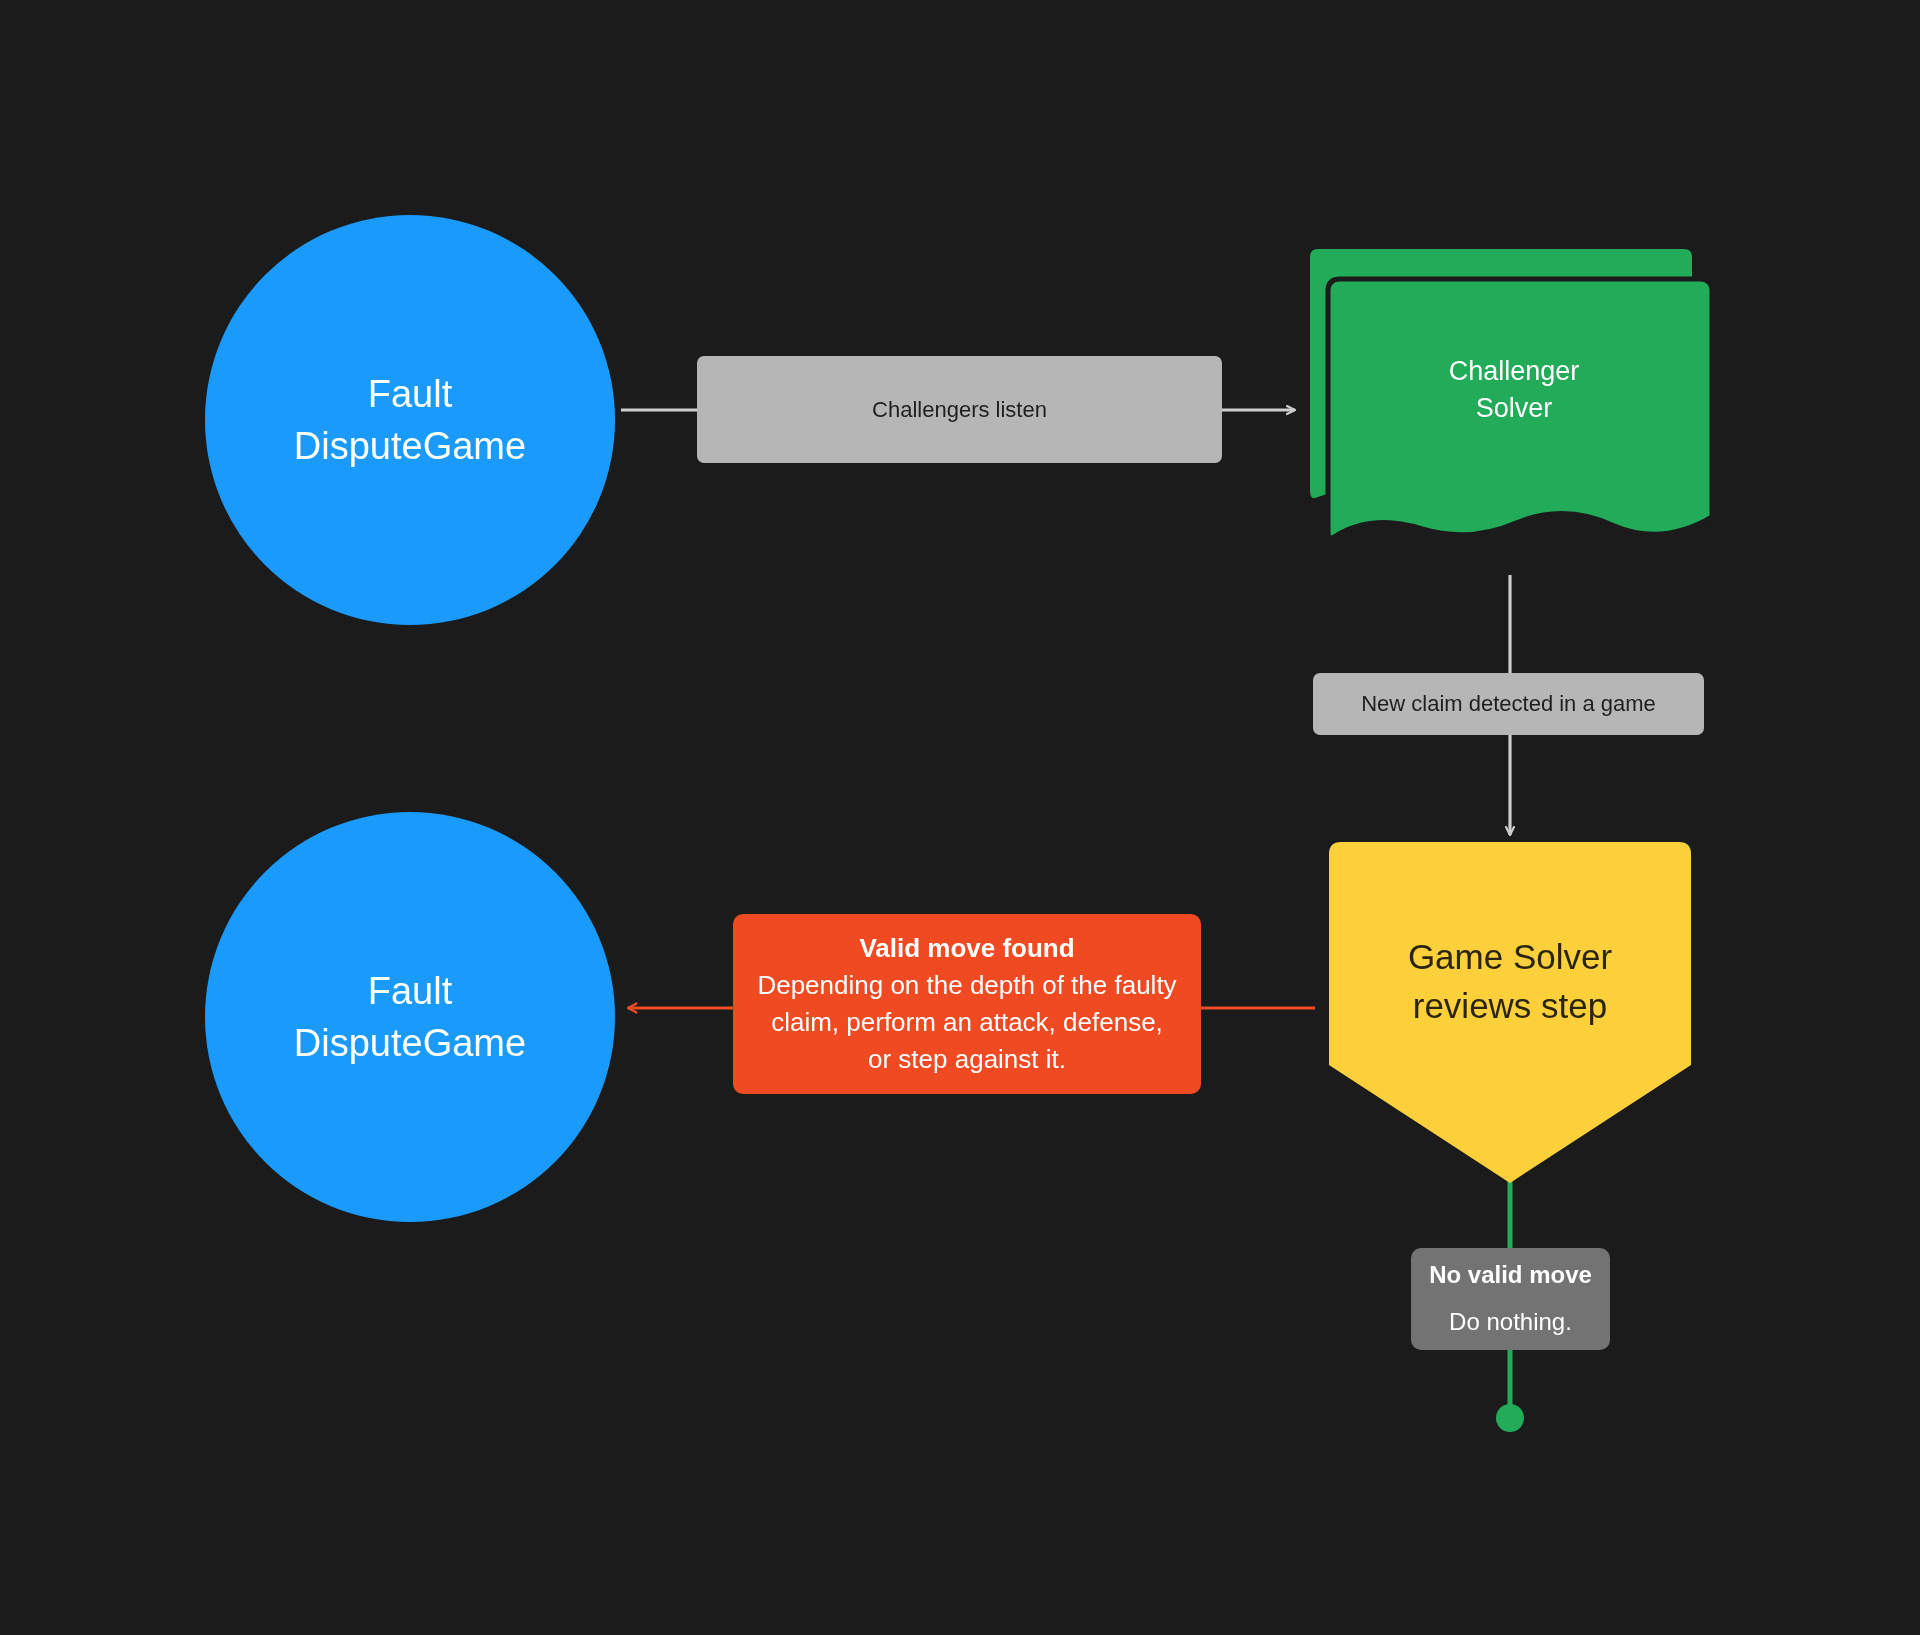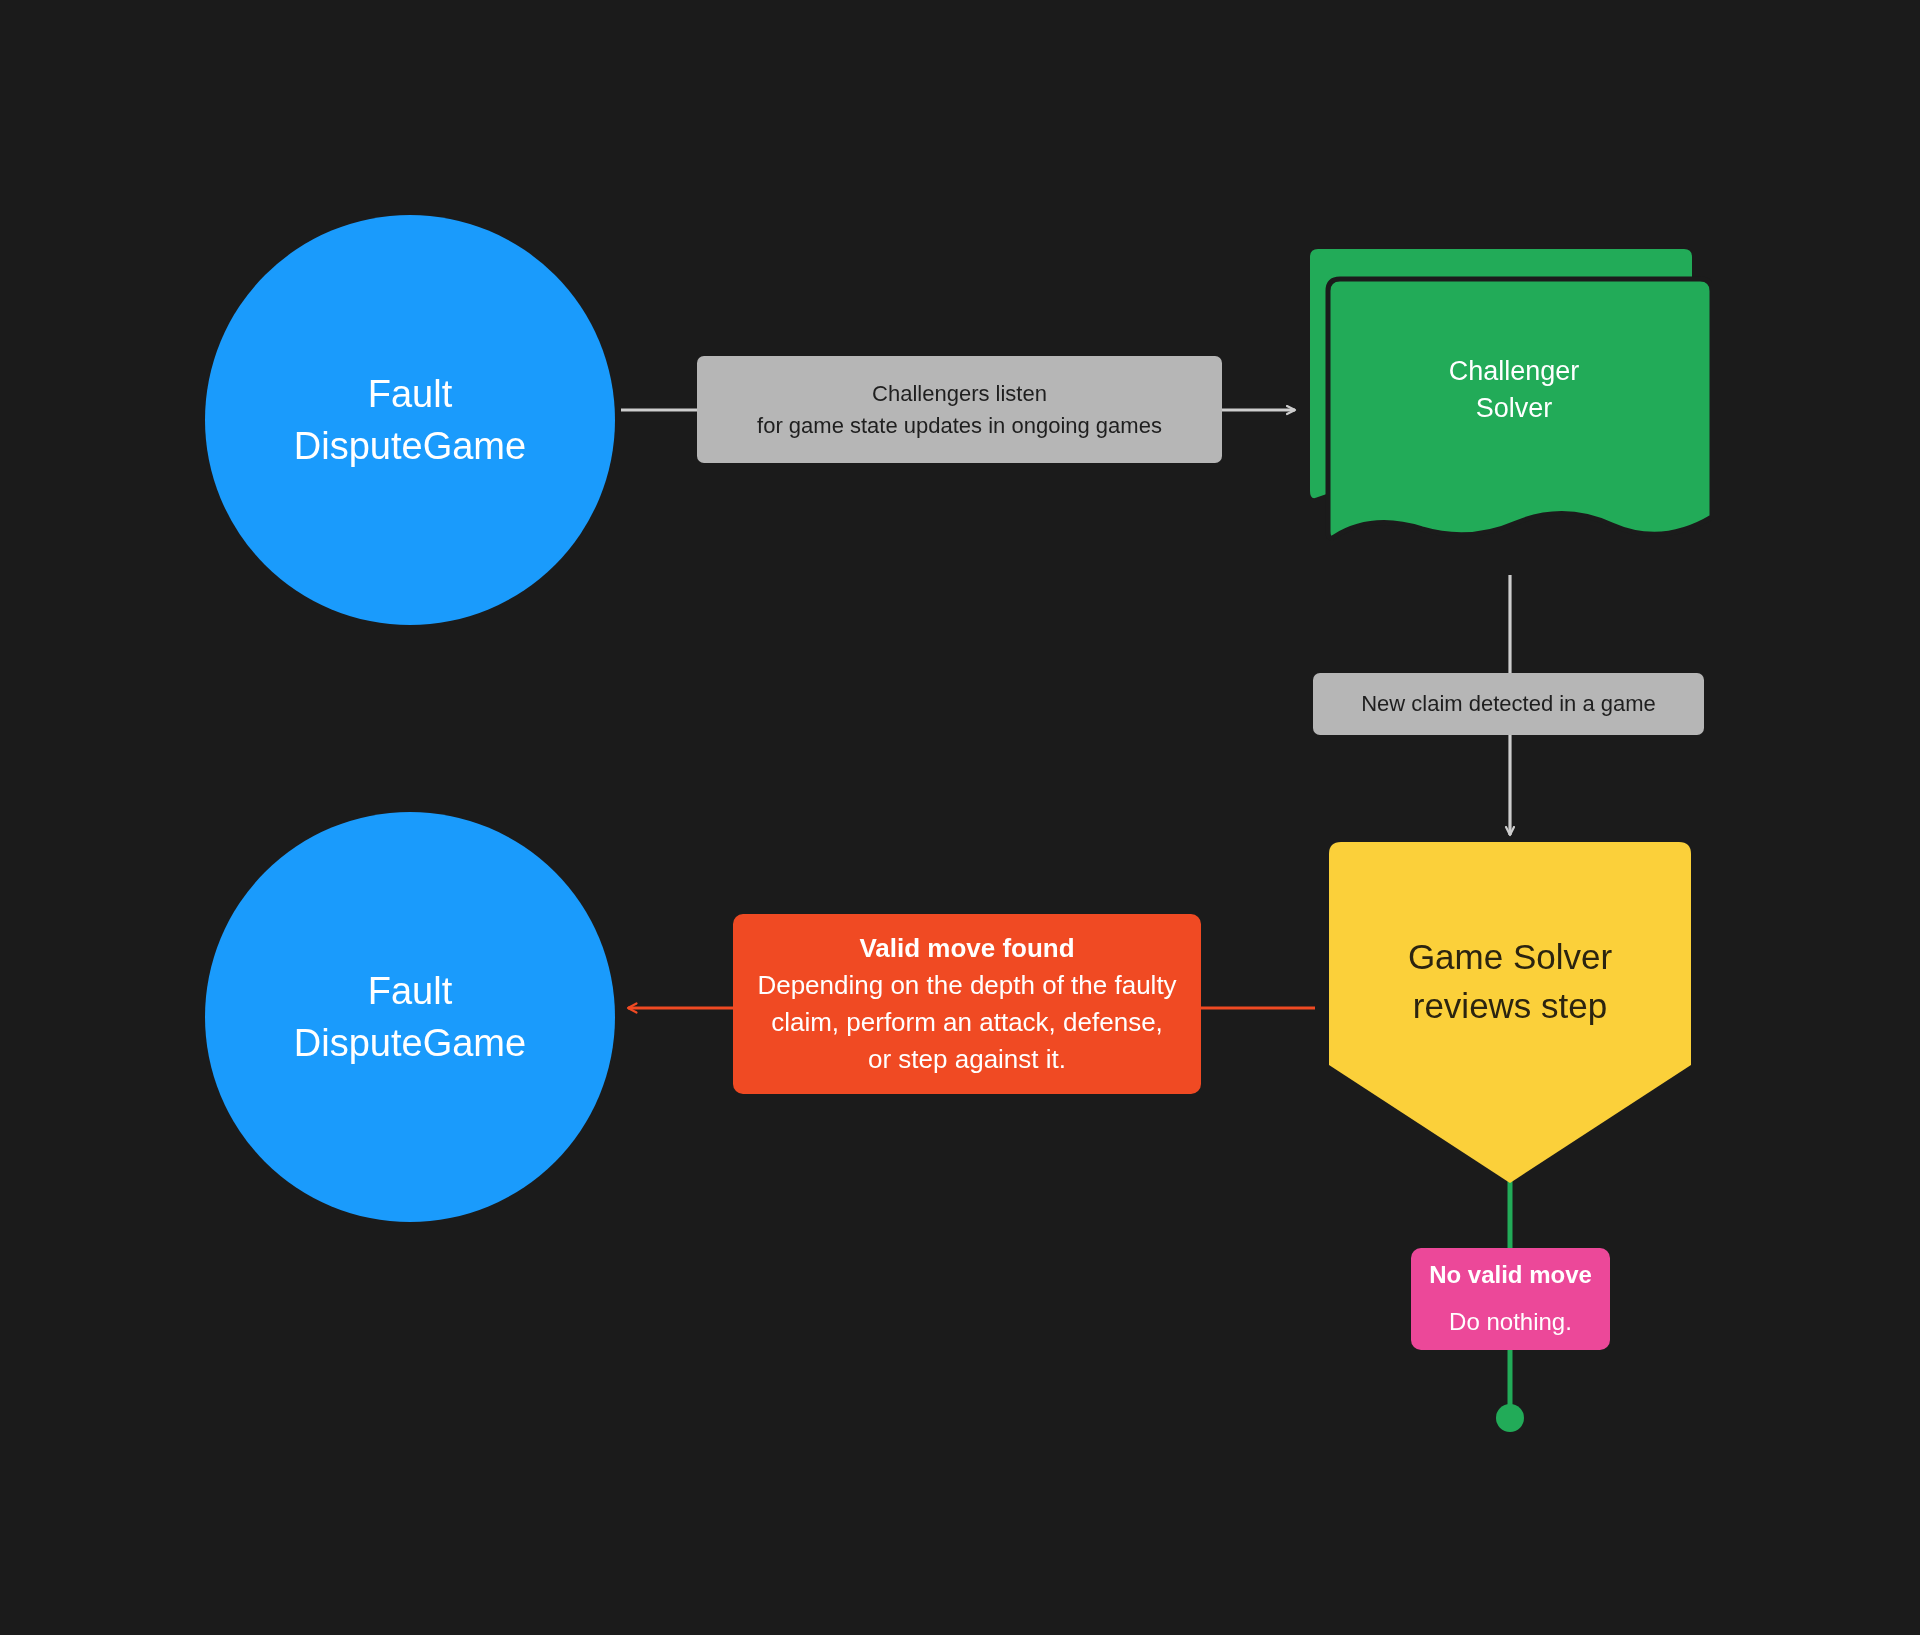--- a/index.html
+++ b/index.html
@@ -106,21 +106,21 @@
   }
   .label-danger {
     background: #f04a23;
     color: #ffffff;
     font-size: 26px;
     line-height: 1.42;
     padding: 14px 20px;
     border-radius: 10px;
   }
   .label-success {
-    background: #ec4899;
+    background: #737373;
     color: #ffffff;
     font-size: 24px;
     line-height: 1.45;
     padding: 12px 24px;
     border-radius: 10px;
     gap: 12px;
   }
   .lbl-strong { font-weight: 700; }
   .lbl-line { display: block; white-space: nowrap; }
 </style>
@@ -199,21 +199,20 @@
 
   <div class="node circle-node" style="left:205px; top:812px; width:410px; height:410px; background:#1a9bfc;">
     <div>
       <span class="lbl-line">Fault</span>
       <span class="lbl-line">DisputeGame</span>
     </div>
   </div>
 
   <div class="edge-label label-neutral" style="left:697px; top:356px; width:525px; height:107px;align-items:center;">
     <span class="lbl-line">Challengers listen</span>
-    <span class="lbl-line">for game state updates in ongoing games</span>
   </div>
 
   <div class="edge-label label-neutral" style="left:1313px; top:673px; width:391px; height:62px;">
     <span class="lbl-line">New claim detected in a game</span>
   </div>
 
   <div class="edge-label label-danger" style="left:733px; top:914px; width:468px; height:180px;">
     <span class="lbl-line lbl-strong">Valid move found</span>
     <span class="lbl-line">Depending on the depth of the faulty</span>
     <span class="lbl-line">claim, perform an attack, defense,</span>

